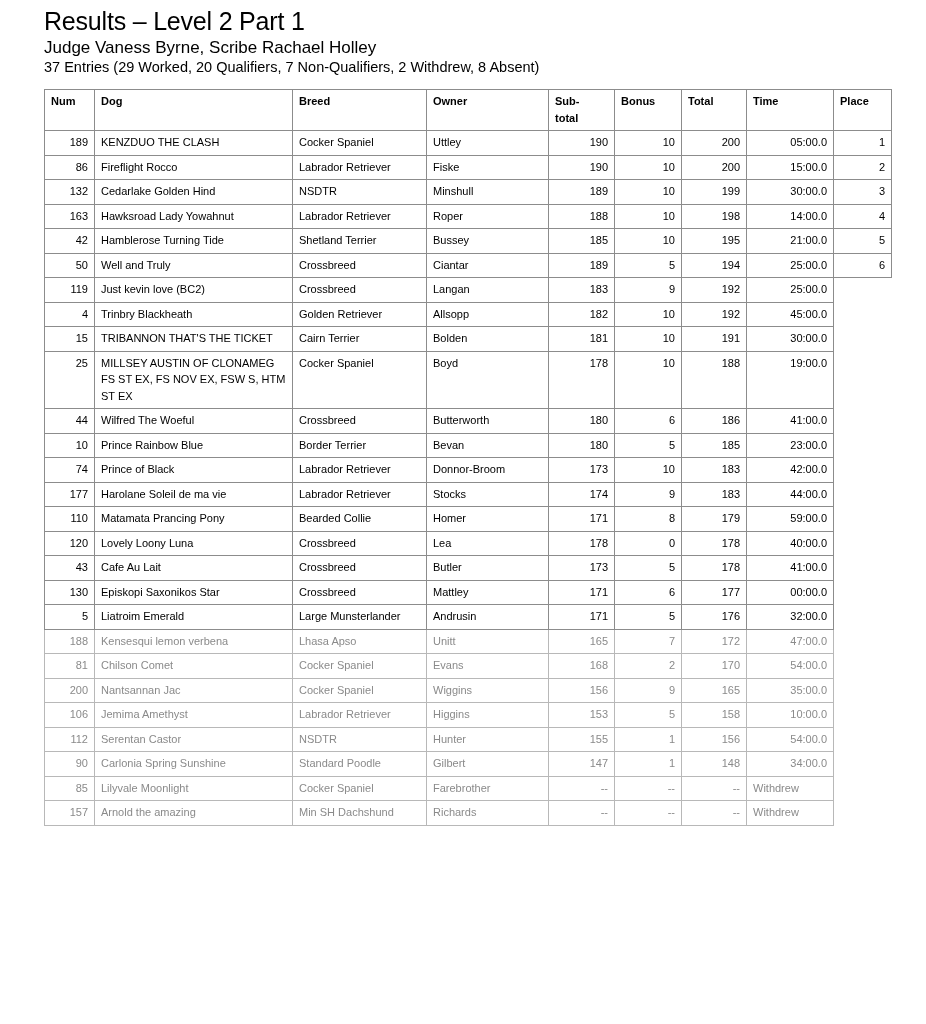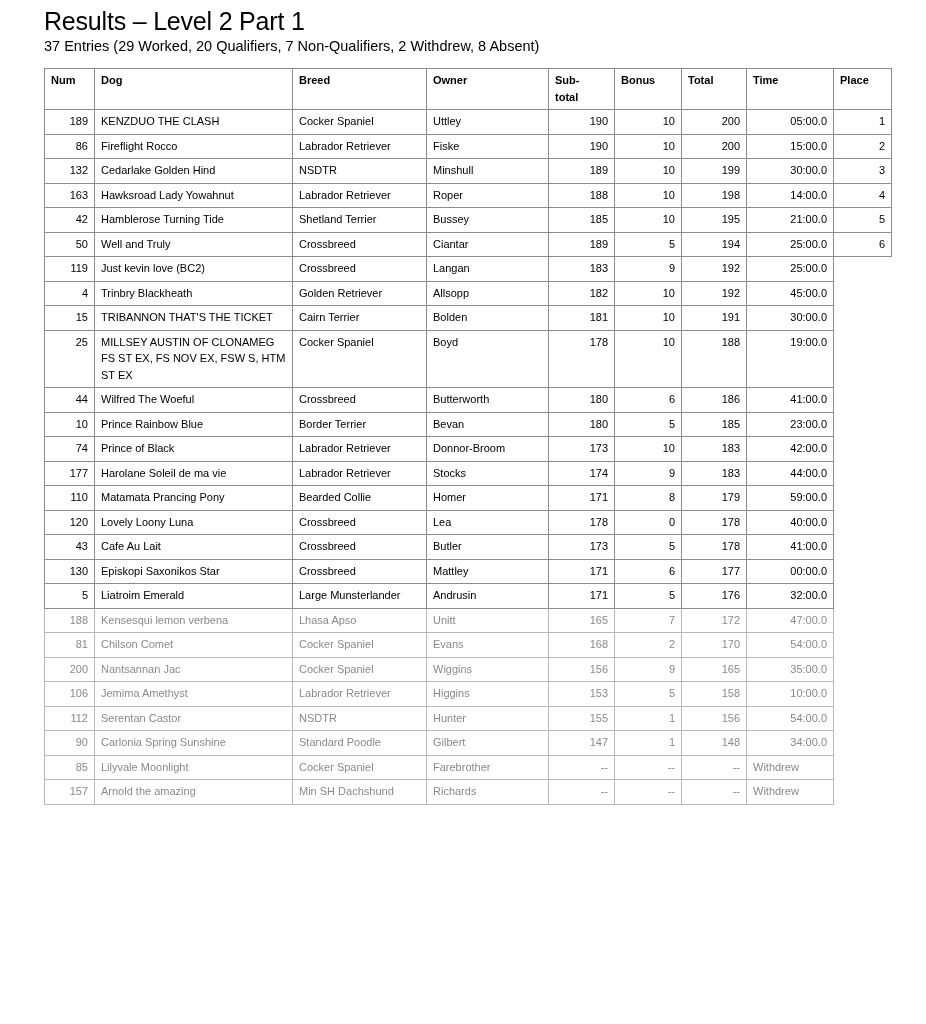--- a/index.html
+++ b/index.html
@@ -96,20 +96,21 @@
   
   td.place.blank { border-color: transparent; }
   tr.dim td.place.blank { border-color: transparent; }
 </style>
 </head>
 <body>
 
 <div class="page">
 
   <h1 class="doc-title">Results – Level 2 Part 1</h1>
+  <div class="doc-subtitle">Judge Vaness Byrne, Scribe Rachael Holley</div>
   <div class="doc-counts">37 Entries (29 Worked, 20 Qualifiers, 7 Non-Qualifiers, 2 Withdrew, 8 Absent)</div>
 
   <table class="results">
     <colgroup>
       <col class="c-num">
         <col class="c-dog">
         <col class="c-breed">
         <col class="c-owner">
       <col class="c-sub">
         <col class="c-bonus">

